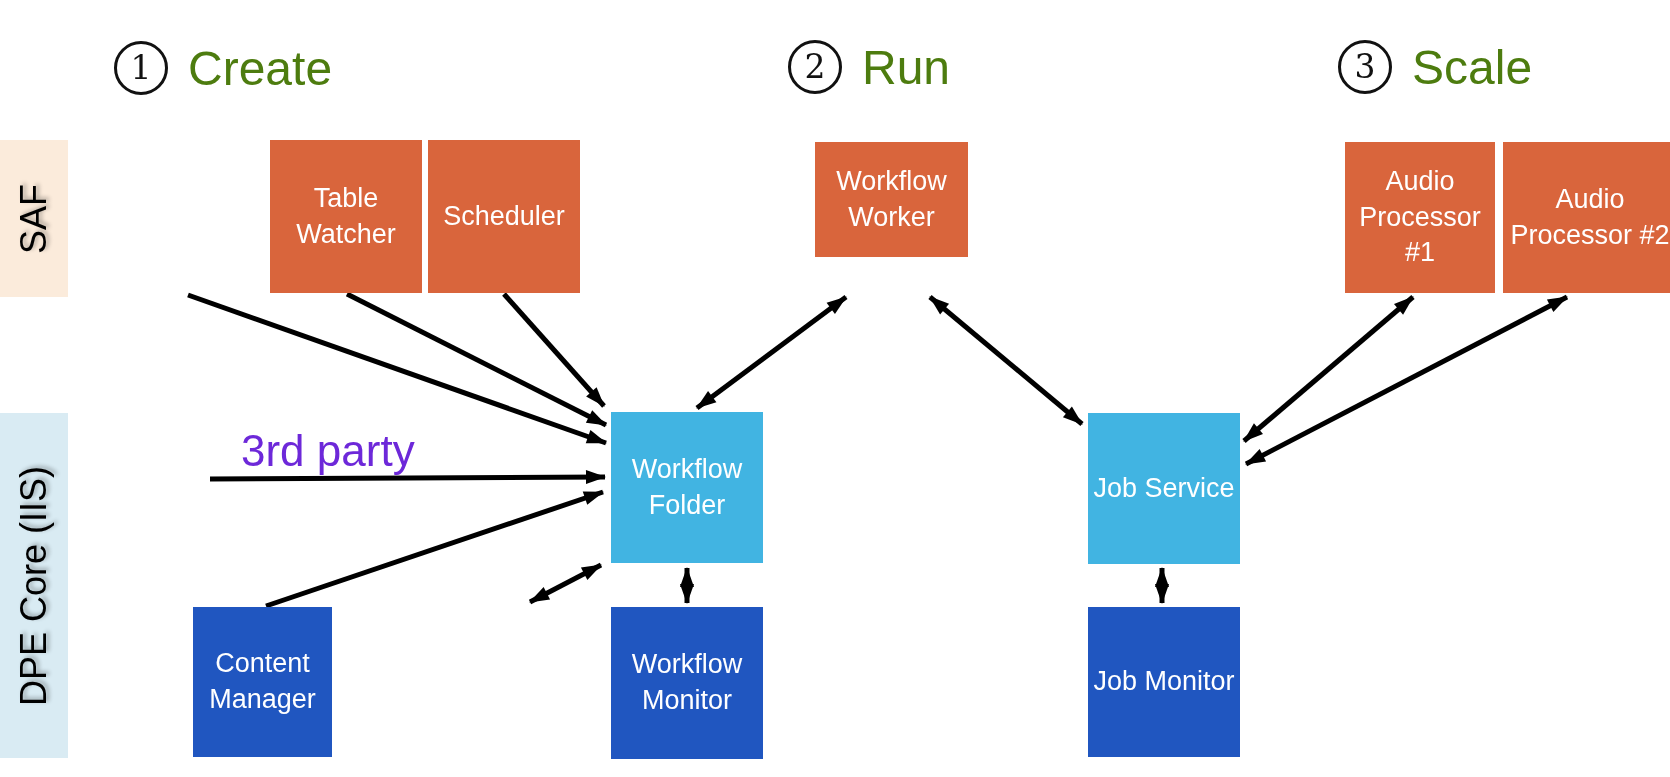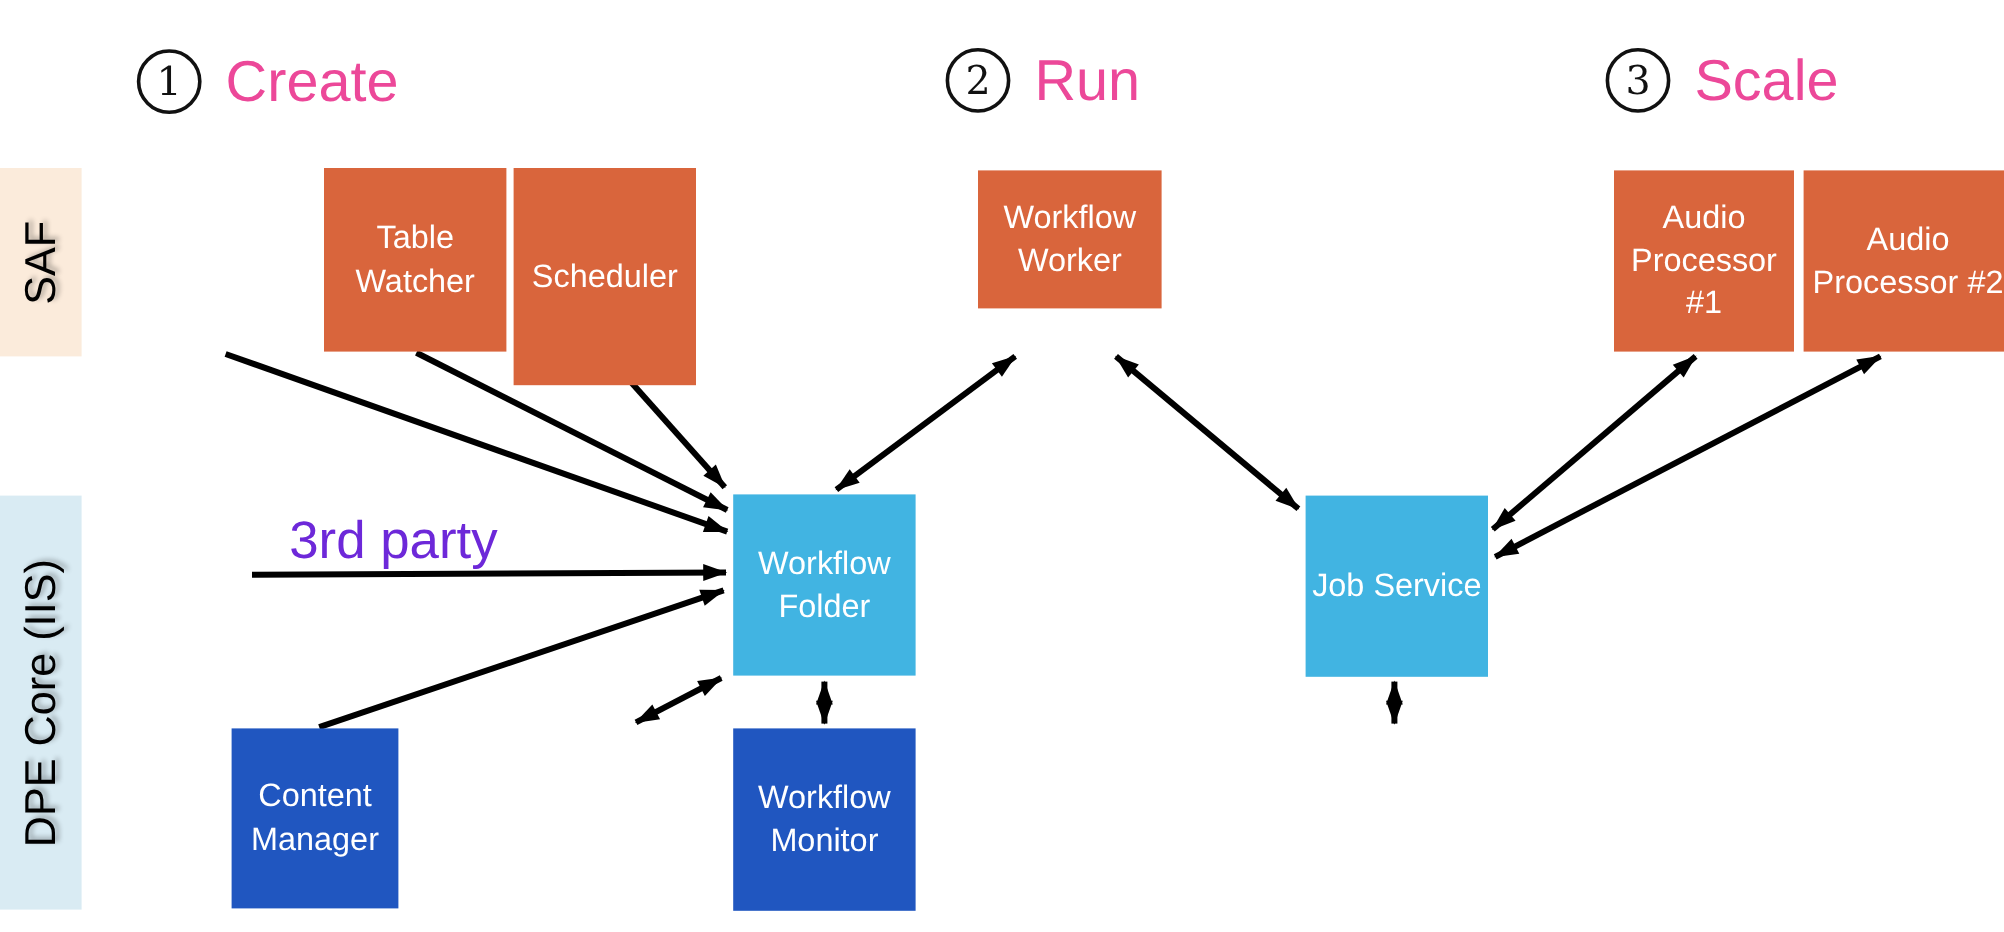--- a/index.html
+++ b/index.html
@@ -9,21 +9,21 @@
   }
 
   
   .heading{position:absolute;display:flex;align-items:center;gap:20px;height:56px;}
   .num-circle{
     box-sizing:border-box;width:54px;height:54px;border:3px solid #111;border-radius:50%;
     display:flex;align-items:center;justify-content:center;
     font-family:"DejaVu Serif",serif;font-size:33px;color:#111;line-height:1;
     padding-bottom:2px;
   }
-  .heading-label{font-size:48px;color:#ec4899;letter-spacing:0px;}
+  .heading-label{font-size:48px;color:#4d7c0f;letter-spacing:0px;}
 
   
   .lane{position:absolute;left:0;width:68px;display:flex;align-items:center;justify-content:center;}
   .lane-saf{top:140px;height:157px;background:var(--saf-band,#FBEBDB);}
   .lane-dpe{top:413px;height:345px;background:var(--dpe-band,#D9EBF3);}
   .lane span{
     transform:rotate(-90deg);white-space:nowrap;font-size:36px;color:#000;
     text-shadow:2px 3px 4px rgba(0,0,0,0.30);
   }
 
@@ -86,21 +86,21 @@
     <line x1="1162" y1="568" x2="1162" y2="603" marker-start="url(#ah)" marker-end="url(#ah)"></line>
     <line x1="1244" y1="441" x2="1413" y2="297" marker-start="url(#ah)" marker-end="url(#ah)"></line>
     <line x1="1246" y1="464" x2="1567" y2="297" marker-start="url(#ah)" marker-end="url(#ah)"></line>
   </svg>
 
   <div class="free-label" style="left:241px;top:426px">3rd party</div>
 
   <div class="node orange" style="left:270px;top:140px;width:152px;height:153px">
     <span>Table Watcher</span>
   </div>
-  <div class="node orange" style="left:428px;top:140px;width:152px;height:181px">
+  <div class="node orange" style="left:428px;top:140px;width:152px;height:153px">
     <span>Scheduler</span>
   </div>
   <div class="node orange" style="left:815px;top:142px;width:153px;height:115px">
     <span>Workflow Worker</span>
   </div>
   <div class="node orange" style="left:1345px;top:142px;width:150px;height:151px">
     <span>Audio Processor #1</span>
   </div>
   <div class="node orange" style="left:1503px;top:142px;width:174px;height:151px">
     <span>Audio Processor #2</span>
@@ -112,14 +112,17 @@
   <div class="node cyan" style="left:1088px;top:413px;width:152px;height:151px">
     <span>Job Service</span>
   </div>
 
   <div class="node blue" style="left:193px;top:607px;width:139px;height:150px">
     <span>Content Manager</span>
   </div>
   <div class="node blue" style="left:611px;top:607px;width:152px;height:152px">
     <span>Workflow Monitor</span>
   </div>
+  <div class="node blue" style="left:1088px;top:607px;width:152px;height:150px">
+    <span>Job Monitor</span>
+  </div>
 
 </div>
 
 </body></html>

